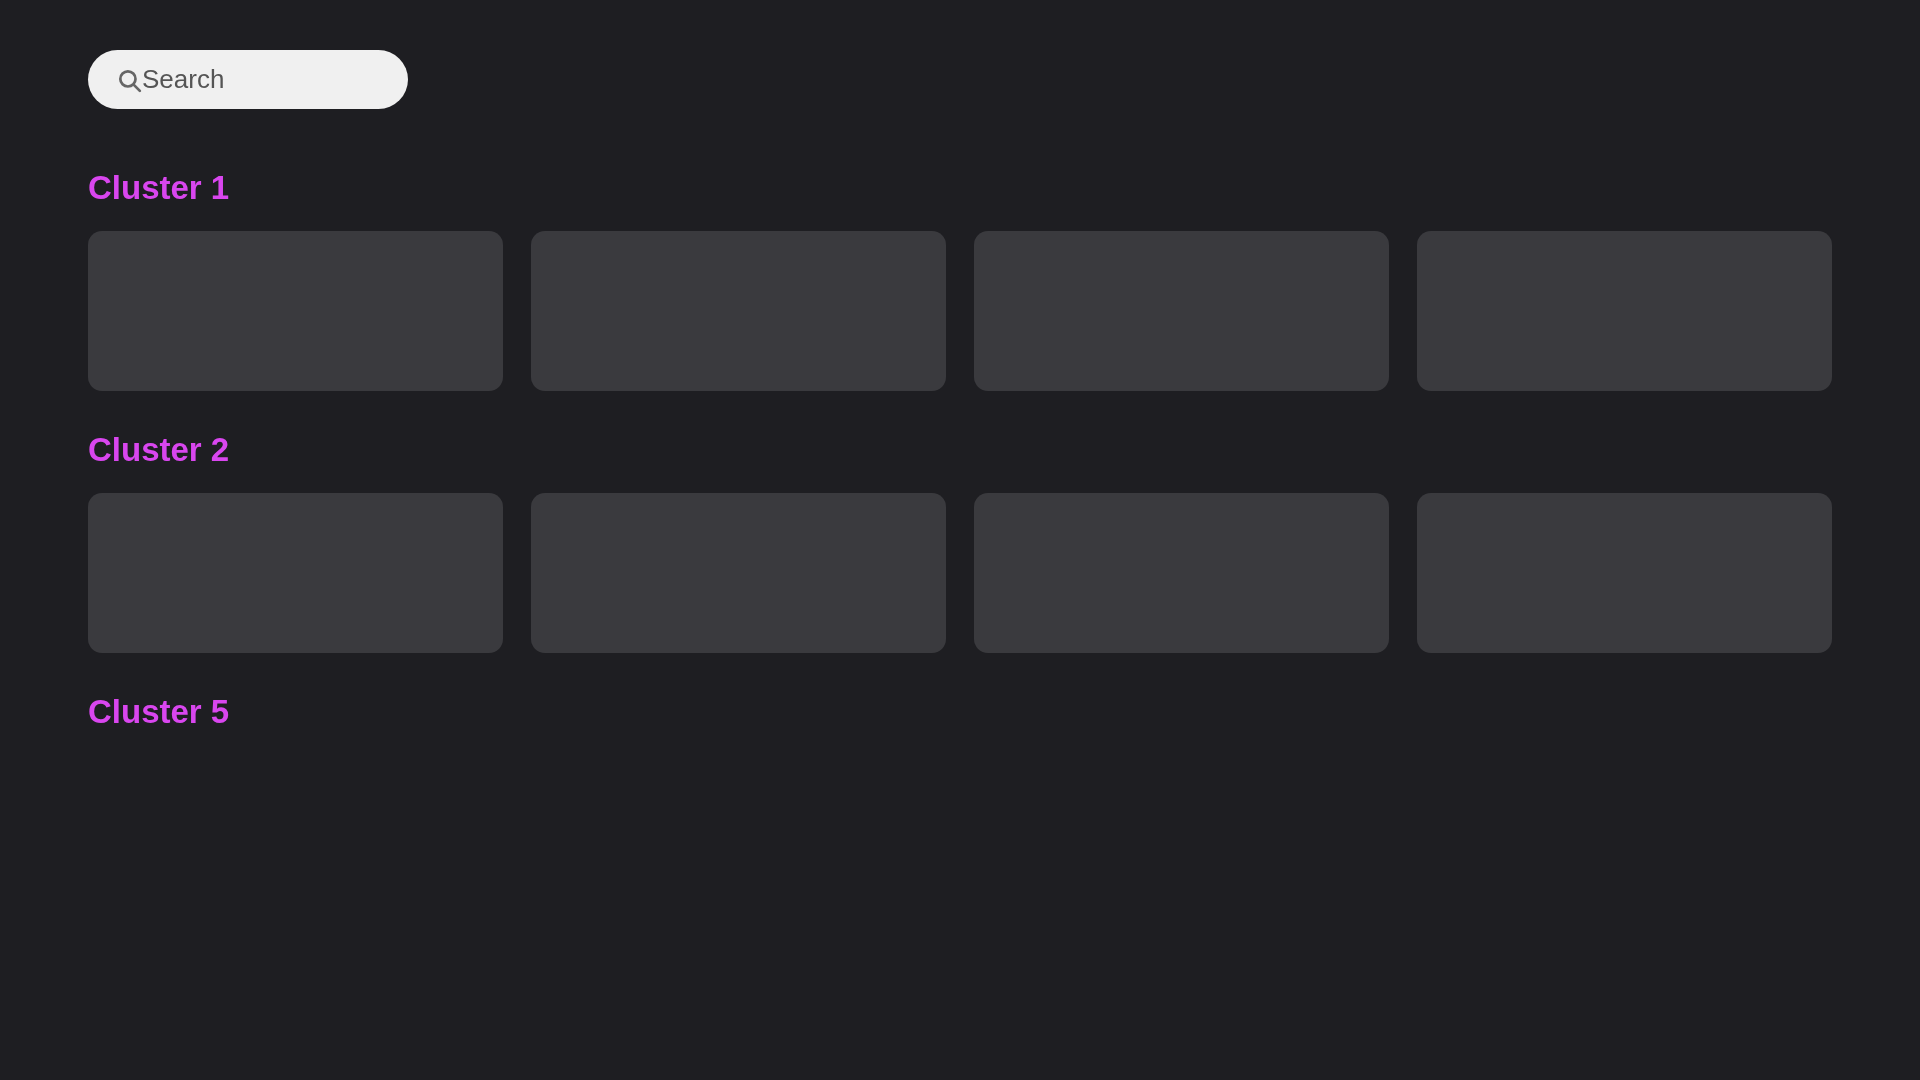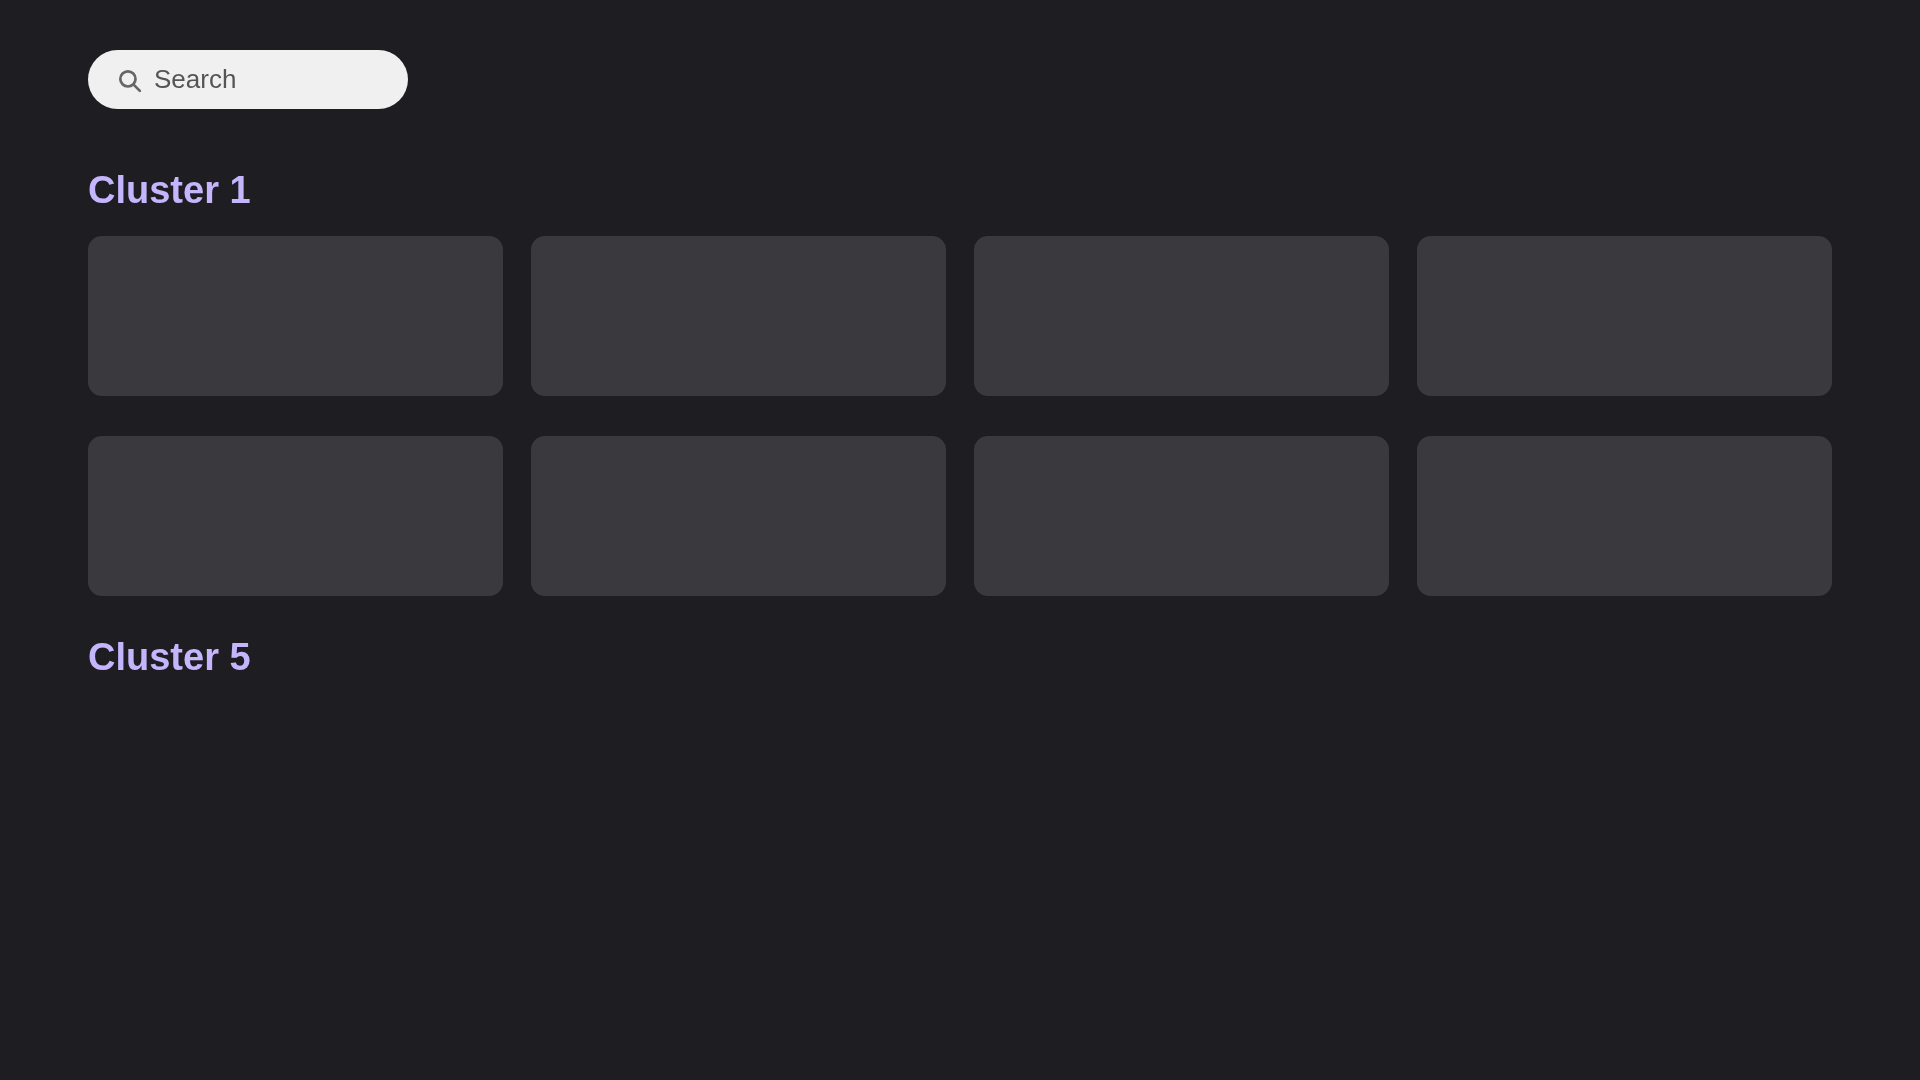--- a/index.html
+++ b/index.html
@@ -21,21 +21,21 @@
       padding: 50px 88px;
     }
 
     .search-bar {
       display: flex;
       align-items: center;
       background-color: #f0f0f0;
       border-radius: 50px;
       padding: 14px 28px;
       width: 320px;
-      gap: 12px;
+      gap: 0;
       margin-bottom: 60px;
       cursor: text;
     }
 
     .search-icon-wrap {
       display: flex;
       align-items: center;
       justify-content: center;
     }
 
@@ -49,23 +49,23 @@
       font-size: 26px;
       color: #555;
       font-weight: 400;
     }
 
     .cluster-section {
       margin-bottom: 40px;
     }
 
     .cluster-title {
-      font-size: 38px;
+      font-size: 33px;
       font-weight: 600;
-      color: #c4b5fd;
+      color: #d946ef;
       margin-bottom: 24px;
     }
 
     .cluster-row {
       display: flex;
       gap: 28px;
       overflow: hidden;
     }
 
     .cluster-card {
@@ -96,20 +96,21 @@
     <div class="cluster-row">
       <div class="cluster-card"></div>
       <div class="cluster-card"></div>
       <div class="cluster-card"></div>
       <div class="cluster-card"></div>
 
     </div>
   </div>
 
   <div class="cluster-section">
+    <h2 class="cluster-title">Cluster 2</h2>
     <div class="cluster-row">
       <div class="cluster-card"></div>
       <div class="cluster-card"></div>
       <div class="cluster-card"></div>
       <div class="cluster-card"></div>
 
     </div>
   </div>
 
   <div class="cluster-section">

